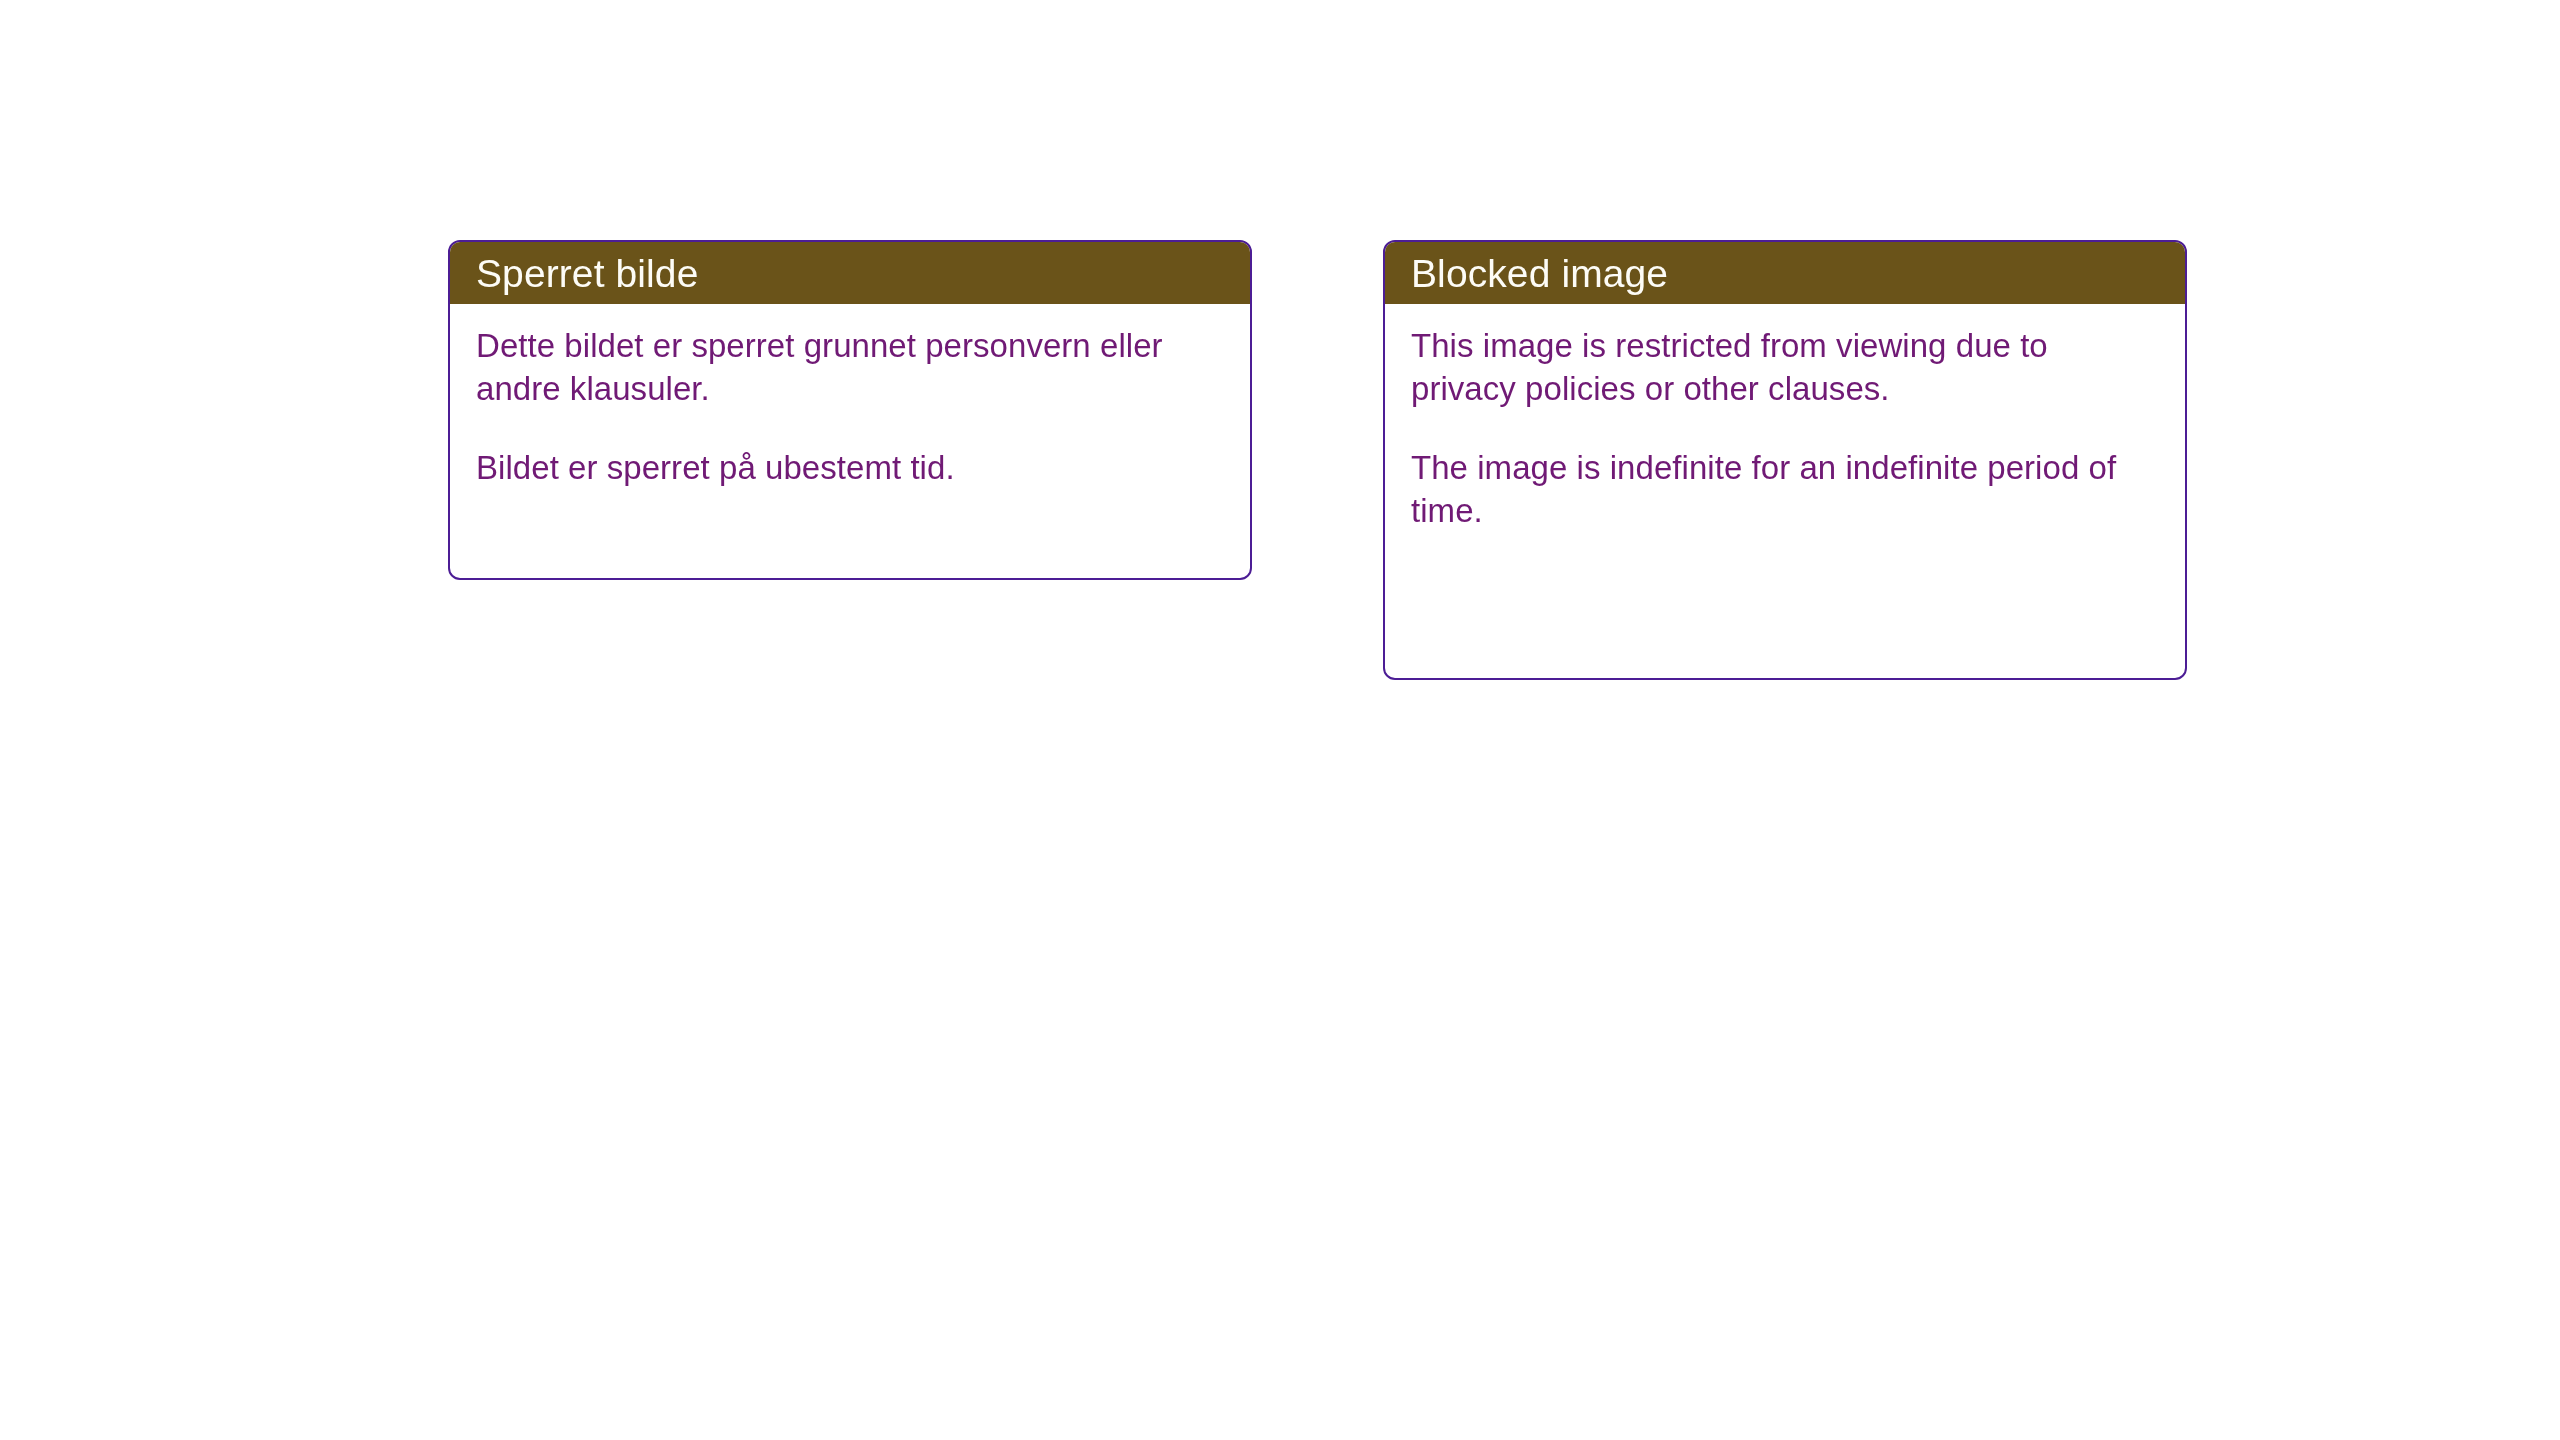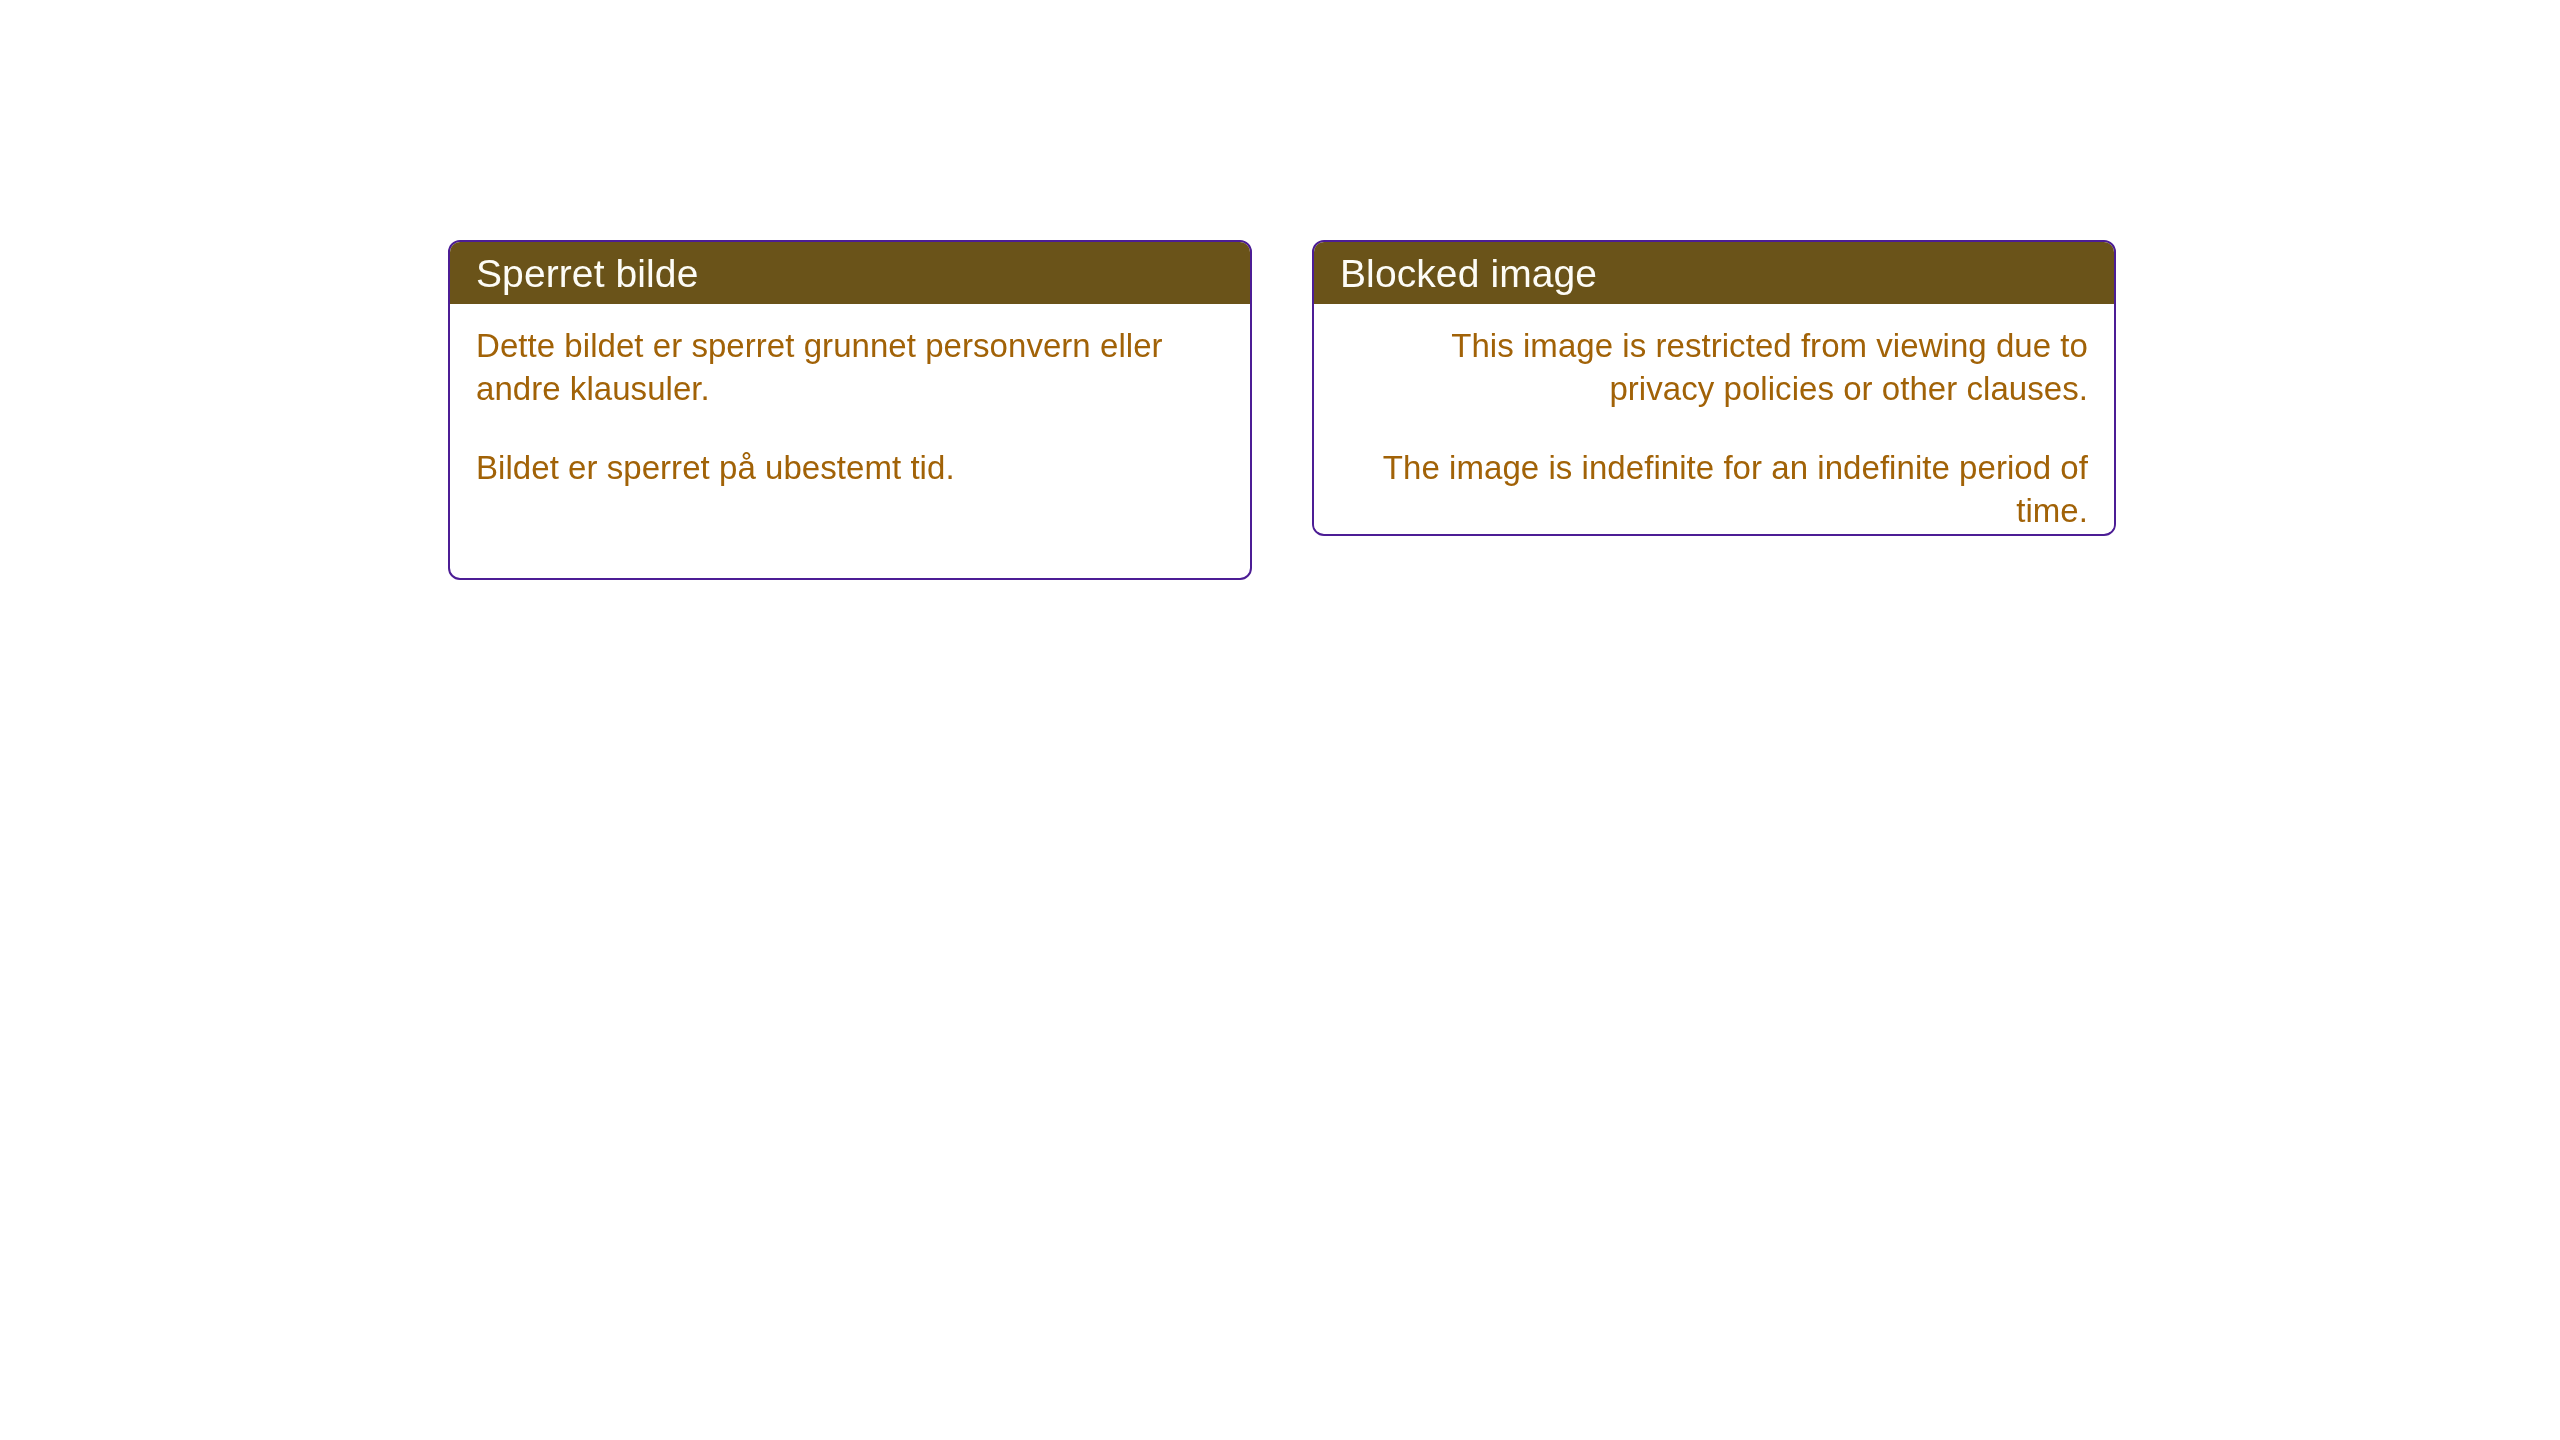--- a/index.html
+++ b/index.html
@@ -32,25 +32,24 @@
   }
 
   .notice-card.left {
     left: 448px;
     top: 240px;
     width: 804px;
     height: 340px;
   }
 
   .notice-card.right {
-    left: 1312px;
+    left: 1383px;
     top: 240px;
     width: 804px;
-    height: 296px;
-    text-align: right;
+    height: 440px;
   }
 
   .card-header {
     box-sizing: border-box;
     height: 62px;
     background: #6a5319;
     display: flex;
     align-items: center;
     padding: 0 0 0 26px;
   }
@@ -64,21 +63,21 @@
     white-space: nowrap;
   }
 
   .card-body {
     box-sizing: border-box;
     padding: 20px 26px 0 26px;
     background: #ffffff;
   }
 
   .card-paragraph {
-    color: #a16207;
+    color: #701a75;
     font-size: 33px;
     line-height: 43px;
     font-weight: 400;
     margin: 0;
     letter-spacing: 0.05px;
   }
 
   .card-paragraph + .card-paragraph {
     margin-top: 36px;
   }

